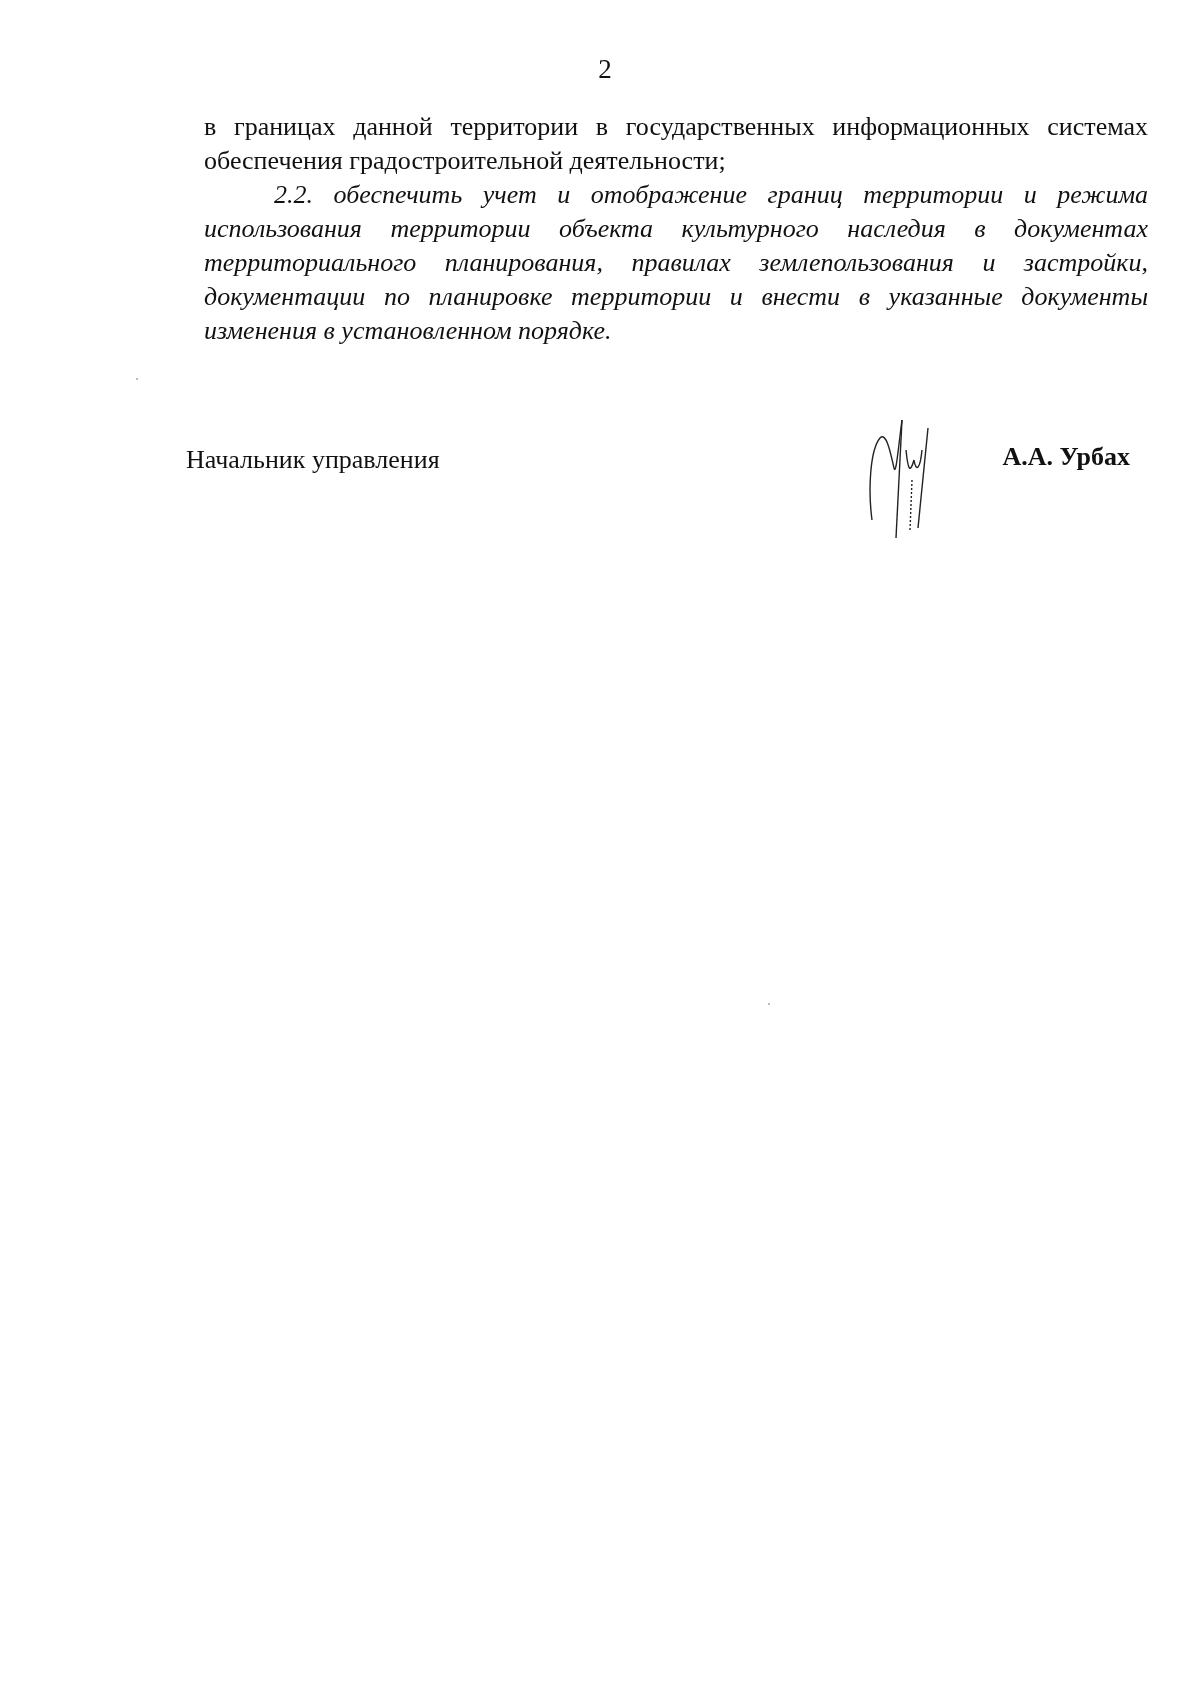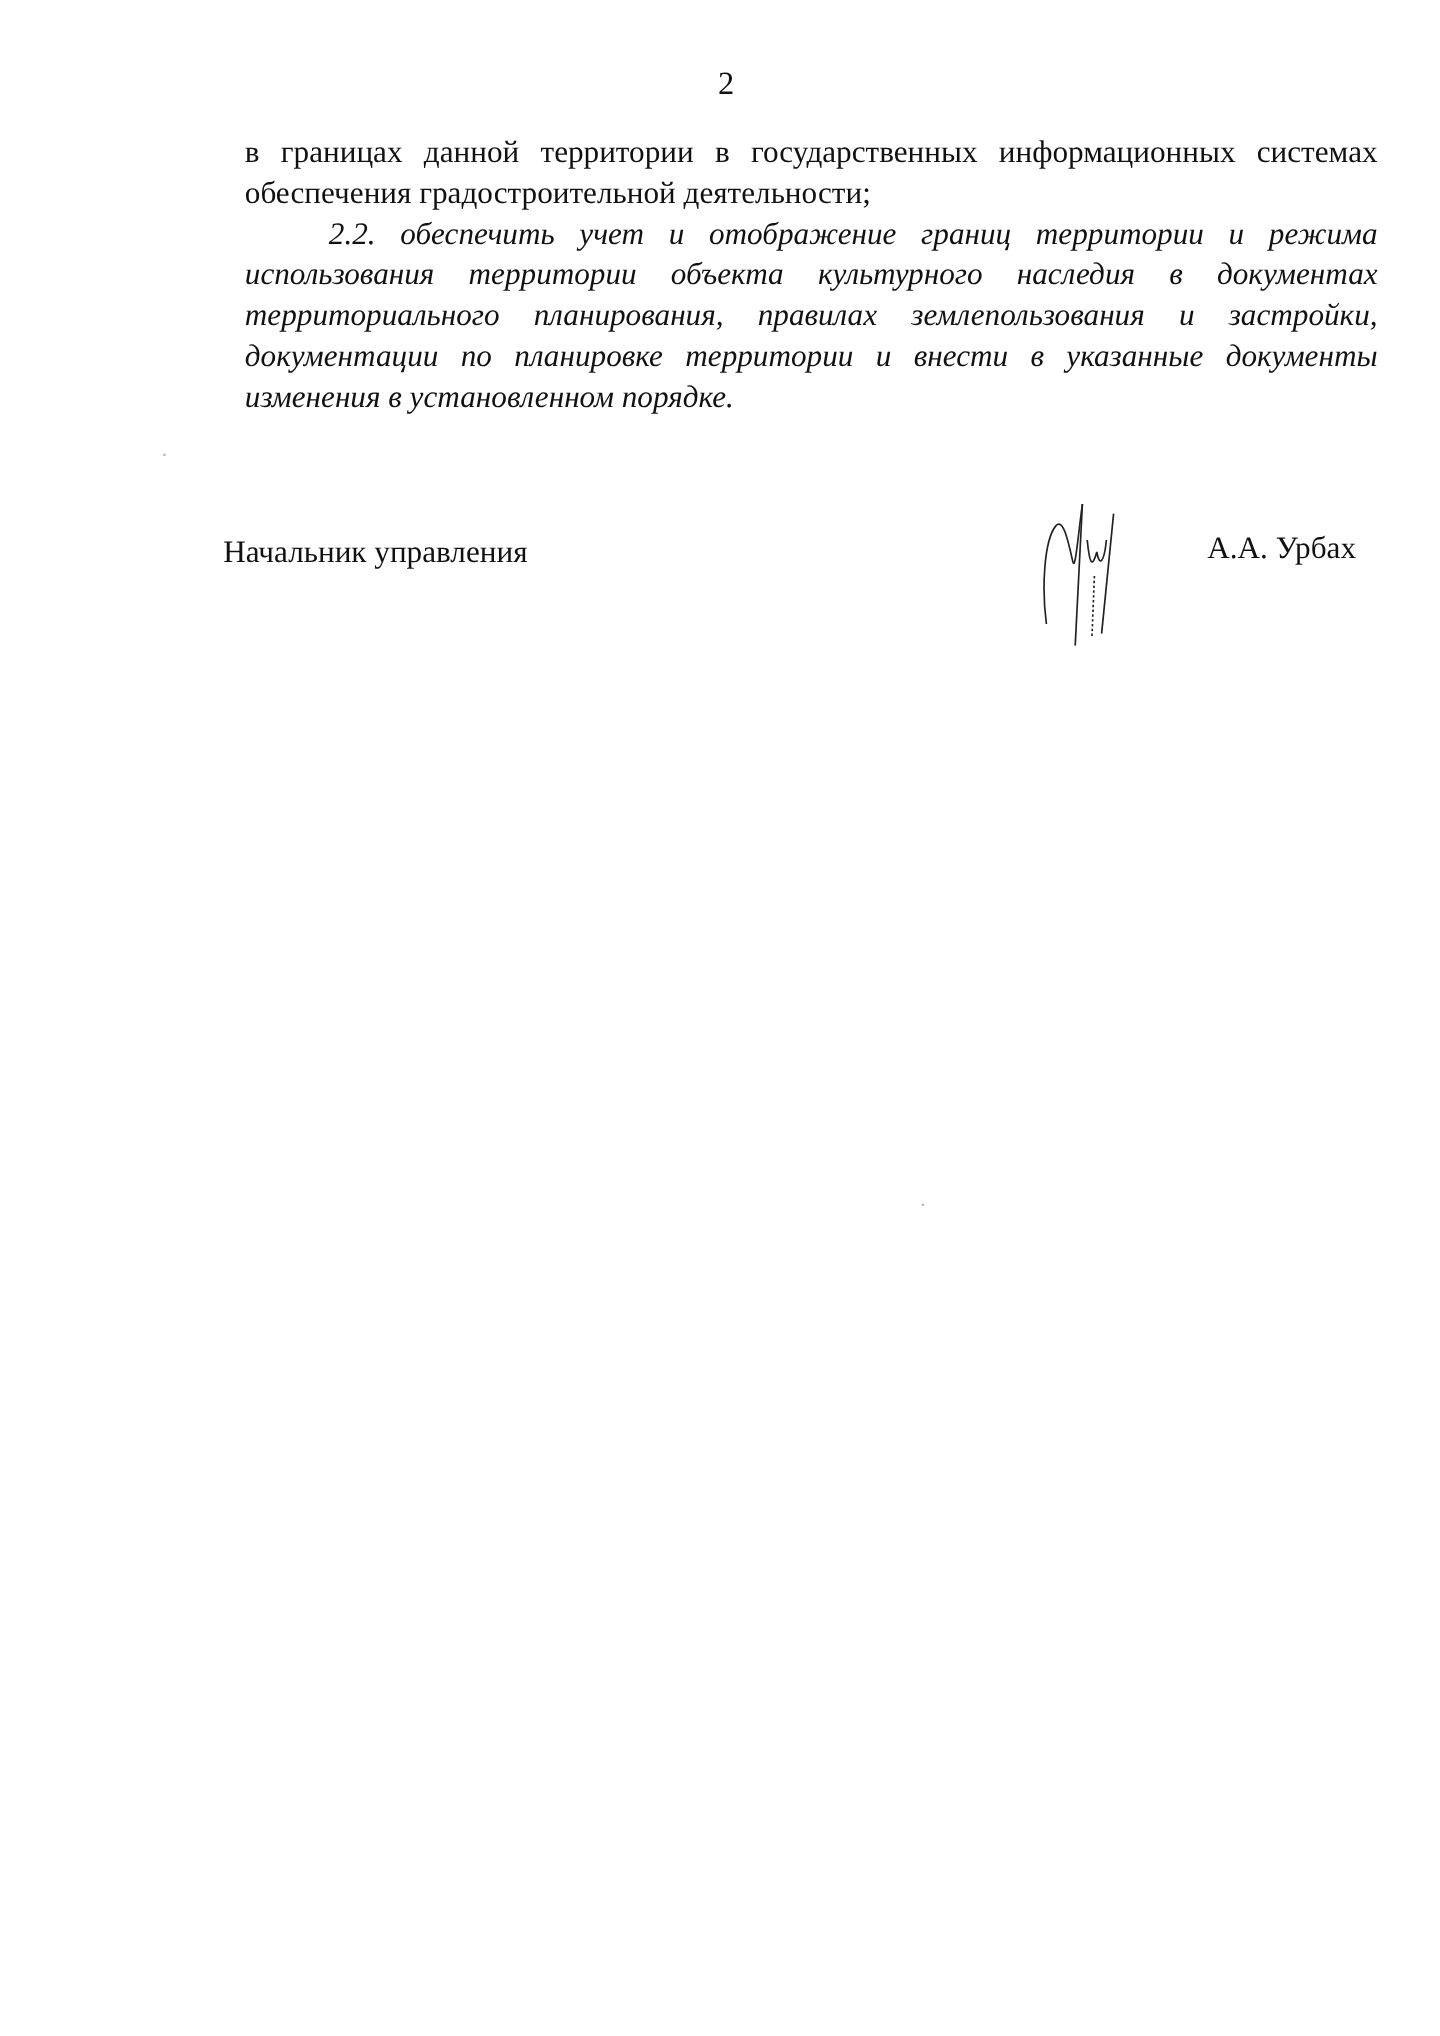--- a/index.html
+++ b/index.html
@@ -4,21 +4,21 @@
   <style>
     html, body { margin: 0; padding: 0; background: #ffffff; }
     body { width: 1200px; height: 1697px; position: relative; overflow: hidden;
            font-family: "Liberation Serif", "DejaVu Serif", serif; color: #111; }
     .page-number { position: absolute; top: 54px; left: 0; width: 1210px; text-align: center; font-size: 27px; }
     .body-text { position: absolute; left: 186px; top: 110px; width: 944px; font-size: 26px; line-height: 34px; margin-left: 18px; }
     .para { margin: 0; text-align: justify; text-align-last: auto; }
     .indent { text-indent: 70px; font-style: italic; }
     .signature-block { position: absolute; top: 420px; left: 186px; width: 944px; height: 120px; font-size: 26px; }
     .sig-position { position: absolute; left: 0; top: 25px; }
-    .sig-name { position: absolute; right: 0; top: 22px; }
+    .sig-name { position: absolute; right: 0; top: 22px; font-weight: bold; }
     .sig-image { position: absolute; left: 680px; top: -10px; }
     .speck { position: absolute; width: 2px; height: 2px; background: #bbb; }
   </style>
 </head>
 <body>
 
 <div class="page-number">2</div>
 
 <div class="body-text">
   <p class="para">в границах данной территории в государственных информационных системах обеспечения градостроительной деятельности;</p>

